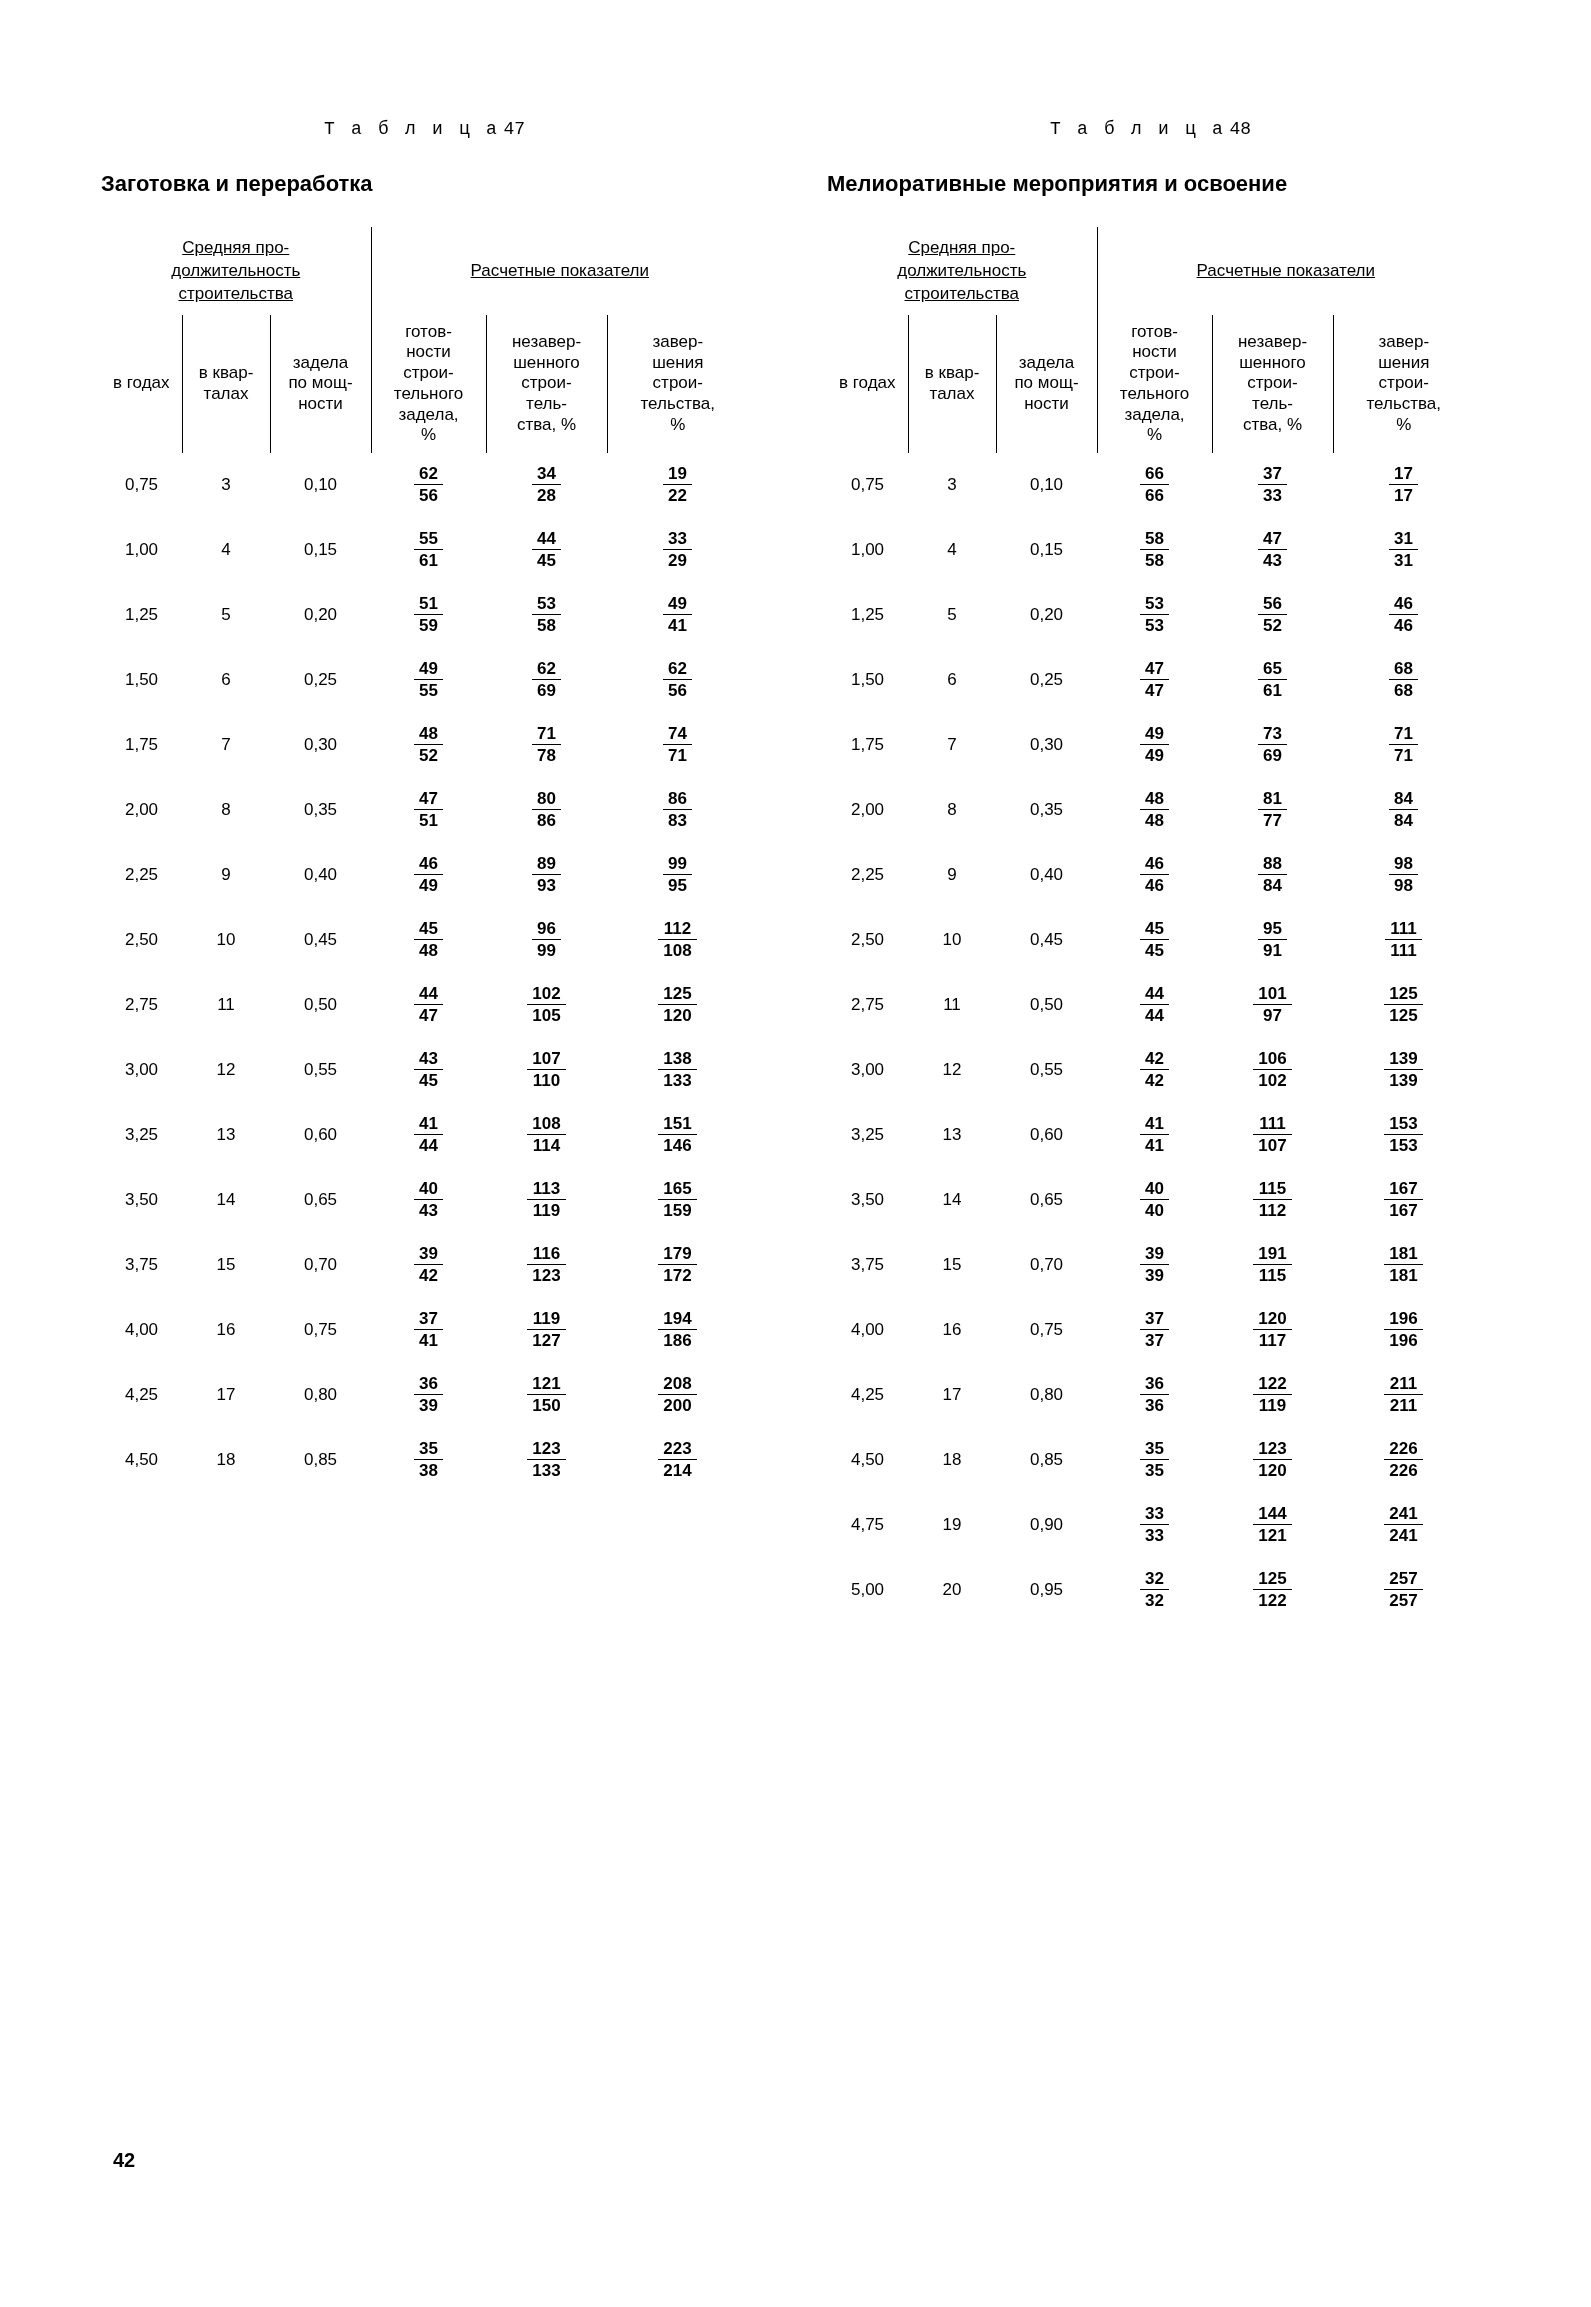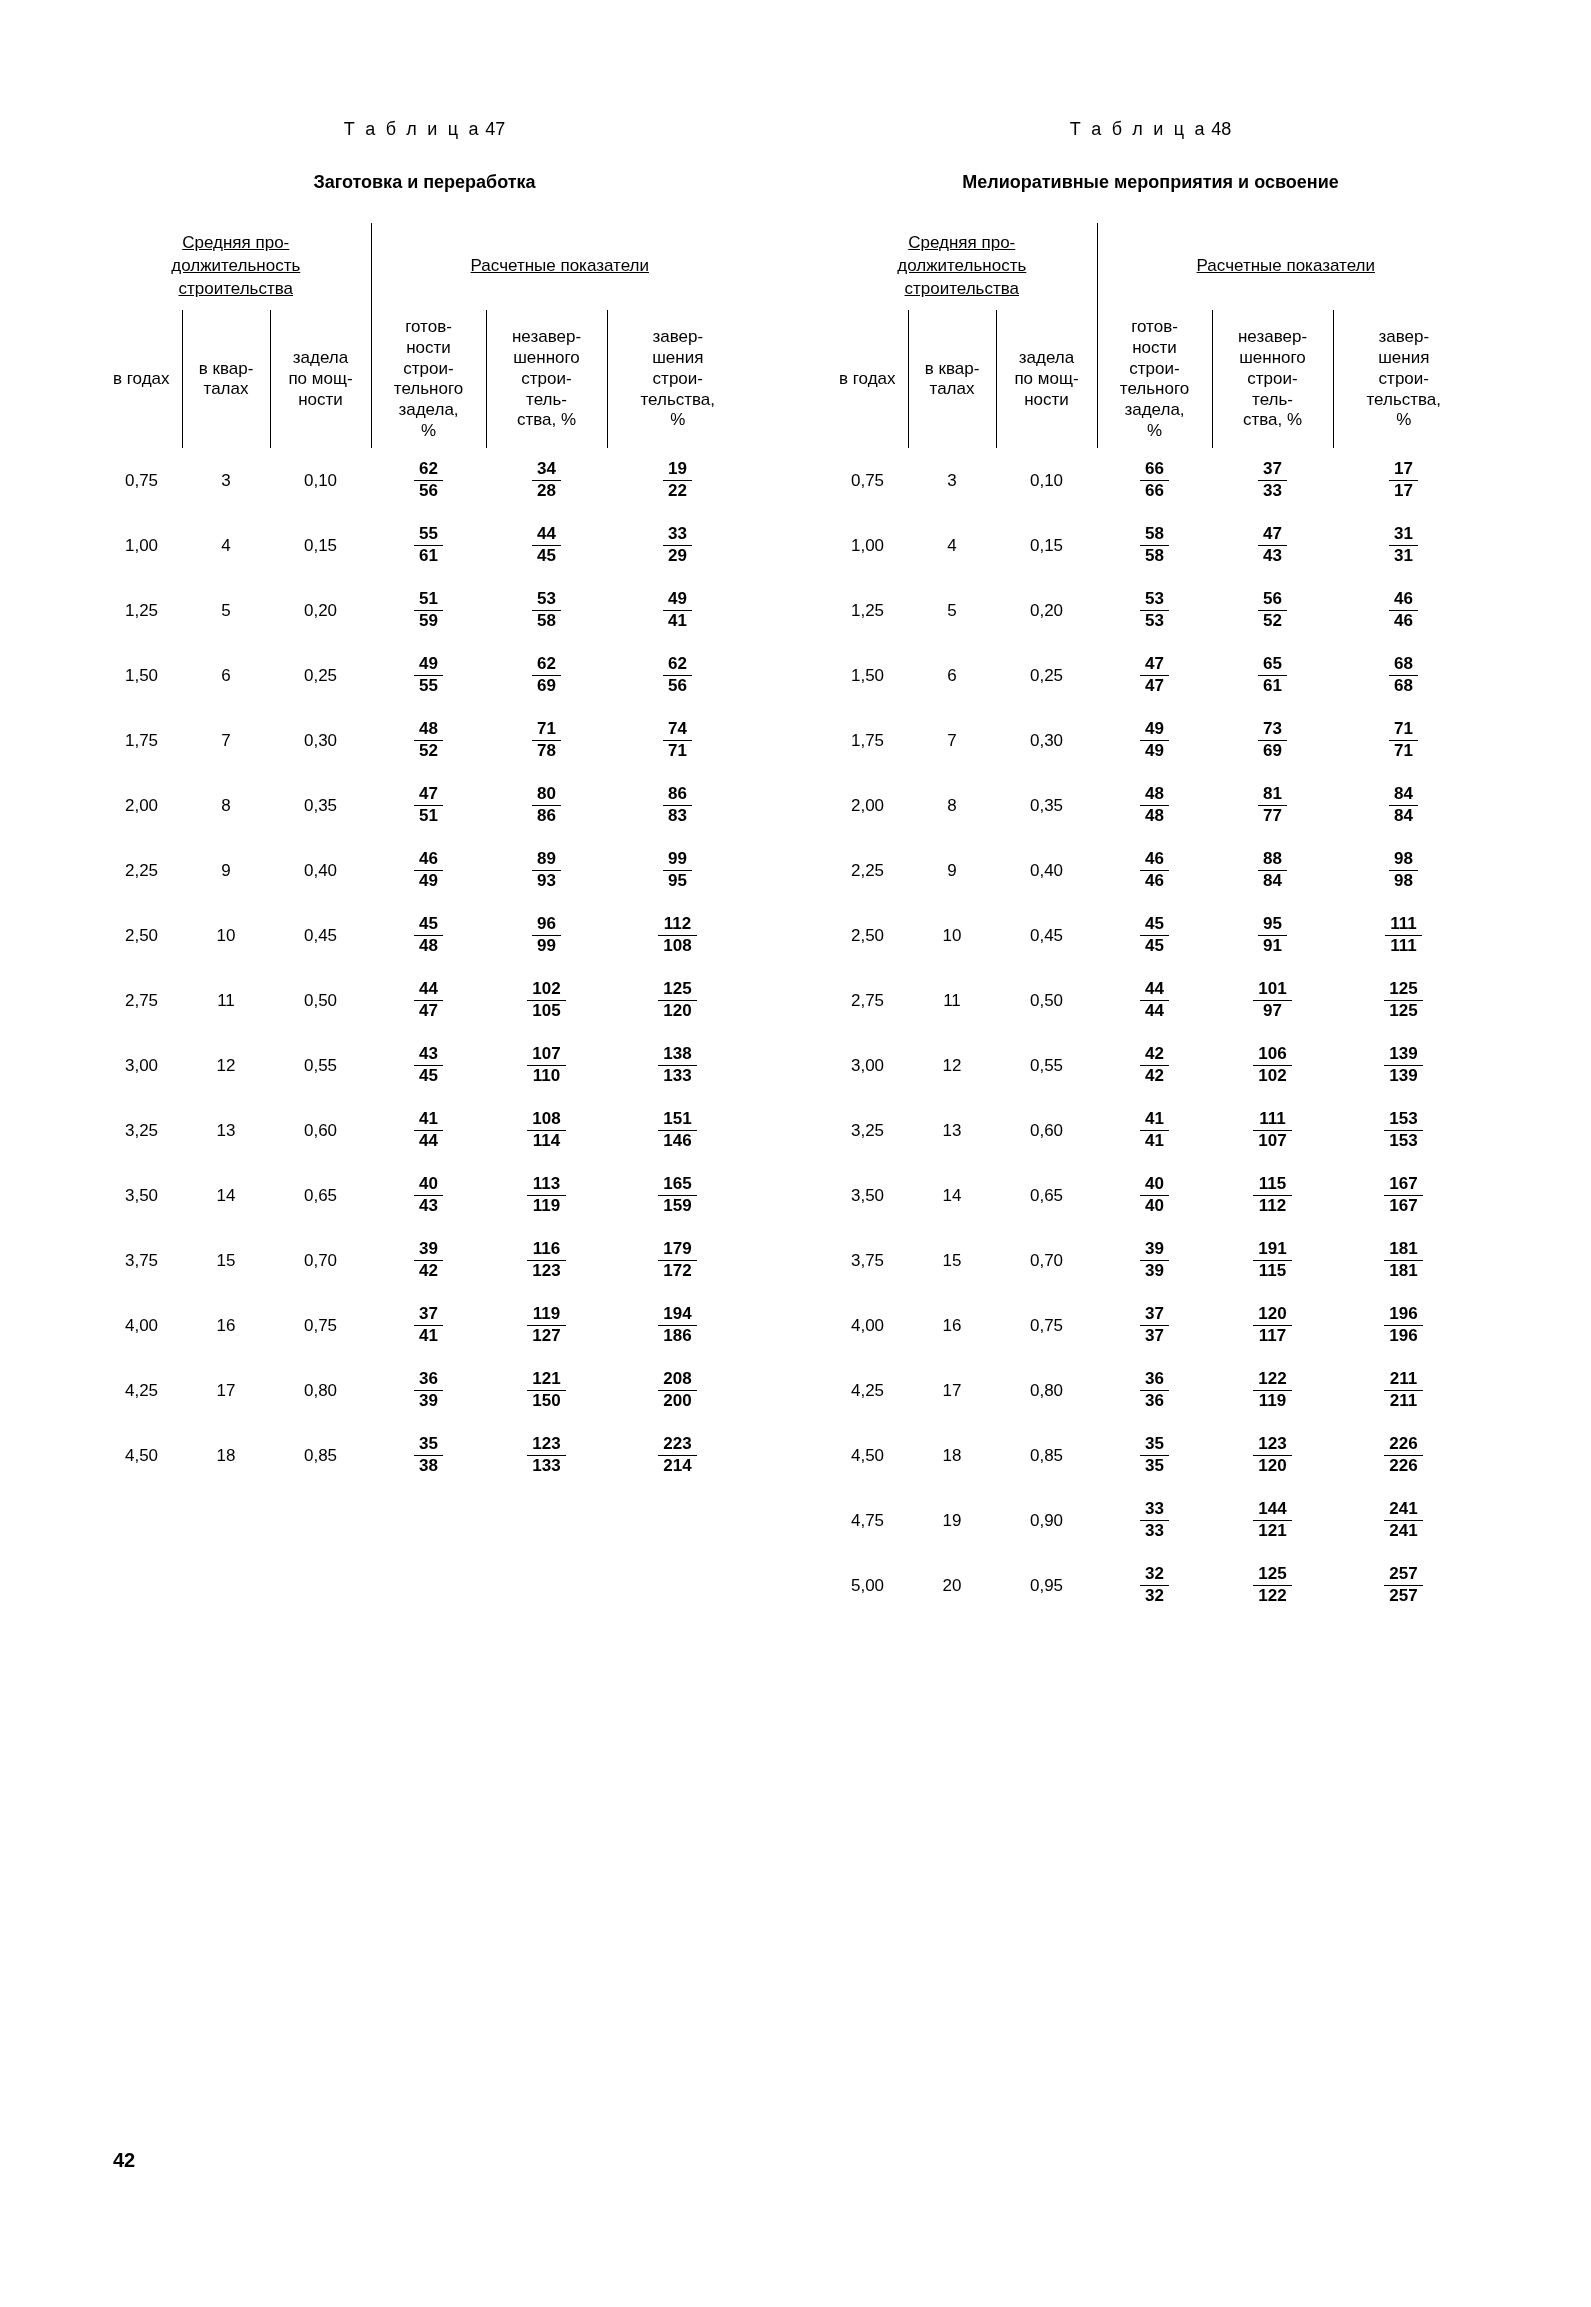--- a/index.html
+++ b/index.html
@@ -32,28 +32,29 @@
   }
   .table-block {
     width: 647px;
   }
   .tbl-num {
     text-align: center;
     font-size: 18px;
     letter-spacing: 2.7px;
     font-weight: normal;
     margin-bottom: 30px;
+    font-family: Liberation Mono, monospace;
   }
   .tbl-num .num {
     letter-spacing: 0px;
     margin-left: 4px;
   }
   .tbl-title {
-    text-align: center;
-    font-size: 18px;
+    text-align: left;
+    font-size: 22px;
     font-weight: bold;
     line-height: 1.38;
     margin-bottom: 28px;
   }
   table.main {
     border-collapse: collapse;
     width: 100%;
     table-layout: fixed;
   }
   table.main td, table.main th {

